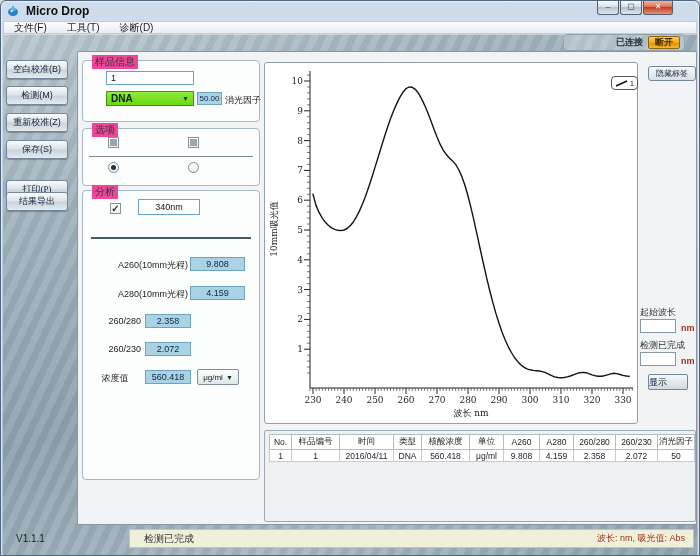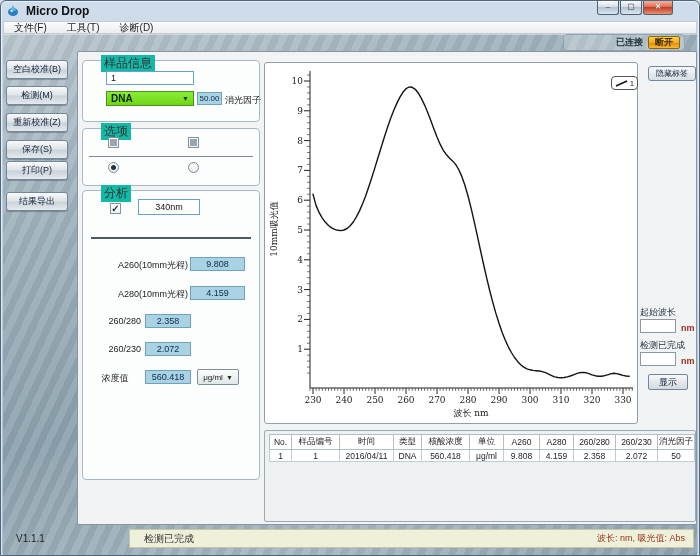--- a/index.html
+++ b/index.html
@@ -35,21 +35,21 @@
   .disconnect-btn{font-size:9px;font-weight:bold;color:#3a2a00;border:1px solid #8a6414;border-radius:2px;
     background:linear-gradient(#ffd24f,#f5a71d 50%,#e08a00 51%,#f7b733);padding:0 6px;height:13px;line-height:11px;}
   
   .side-btn{position:absolute;left:3px;width:62px;height:19px;border:1px solid #72879b;border-radius:3px;
     background:linear-gradient(#f9fafb,#dde3e8 48%,#c9d2d9 52%,#e4eaee);font-size:9px;color:#13233a;
     text-align:center;line-height:17px;box-shadow:0 1px 1px rgba(0,0,0,.25);white-space:nowrap;overflow:hidden;}
   
   .page{position:absolute;left:74px;top:17px;width:620px;height:474px;background:#f1f3f4;border:1px solid #8796a2;border-radius:2px;z-index:2;}
   
   .groupbox{position:absolute;background:#fcfdfd;border:1px solid #a8b8c2;border-radius:4px;}
-  .groupbox>.gb-title{position:absolute;top:-6px;left:18px;background:#14b8a6;padding:0 3px;font-size:12px;color:#333;}
+  .groupbox>.gb-title{position:absolute;top:-6px;left:9px;background:#ec4899;padding:0 3px;font-size:10px;color:#333;}
   
   .text-input{position:absolute;background:#fff;border:1px solid #6aa1c8;font-size:9px;color:#111;padding:0 4px;line-height:12px;}
   .value-field{position:absolute;background:#a9d2e4;border:1px solid #6fa3bd;font-size:9px;color:#0c2b46;
     text-align:center;line-height:12px;overflow:hidden;}
   .lbl{position:absolute;font-size:9px;color:#222;white-space:nowrap;}
   .lbl.r{text-align:right;}
   .dropdown-green{position:absolute;background:linear-gradient(#8bec37,#6cd714);border:1px solid #4c8f1c;
     font-size:10px;font-weight:bold;color:#0a2000;padding:1px 4px;display:flex;align-items:center;}
   .dd-arrow{margin-left:auto;font-size:7px;color:#1a3a06;}
   .unit-dd{position:absolute;border:1px solid #7f8f9a;border-radius:2px;background:linear-gradient(#fdfdfd,#dfe5e9);
@@ -65,21 +65,21 @@
   .chart-box{position:absolute;left:186px;top:10px;width:374px;height:362px;background:#fff;border:1px solid #8fa0aa;border-radius:3px;}
   .legend-btn{position:absolute;left:346px;top:13px;width:27px;height:14px;border:1px solid #555;border-radius:4px;
     background:#fdfdfd;display:flex;align-items:center;justify-content:center;}
   .hide-label-btn{position:absolute;border:1px solid #72879b;border-radius:3px;background:linear-gradient(#f7f8f9,#d9dfe4);
     font-size:8px;color:#13233a;text-align:center;}
   .strip{position:absolute;left:562px;top:10px;width:56px;height:362px;}
   .strip .lbl{color:#26353f;}
   .nm-red{position:absolute;font-size:9px;font-weight:bold;color:#9a2f20;}
   .small-input{position:absolute;background:#fff;border:1px solid #8a99a4;height:14px;width:36px;font-size:9px;padding:0 2px;}
   .show-btn{position:absolute;left:8px;width:40px;height:16px;border:1px solid #72879b;border-radius:2px;
-    background:linear-gradient(#f7f8f9,#d2d9de);font-size:9px;color:#13233a;text-align:center;line-height:14px;}
+    background:linear-gradient(#f7f8f9,#d2d9de);font-size:9px;color:#13233a;line-height:14px;}
   
   .table-box{position:absolute;left:186px;top:378px;width:432px;height:92px;background:#eef1f2;border:1px solid #9aabb6;border-radius:2px;overflow:hidden;}
   table.results{border-collapse:collapse;margin:3px 0 0 4px;background:#fff;}
   table.results th{font-size:8.5px;font-weight:normal;color:#222;border:1px solid #b2bdc4;padding:1px 1px;height:13px;white-space:nowrap;overflow:hidden;}
   table.results td{font-size:8.5px;color:#223;border:1px solid #c2ccd2;text-align:center;padding:0 1px;height:12px;white-space:nowrap;overflow:hidden;}
   
   .statusbar{position:absolute;left:0;right:0;top:493px;height:23px;display:flex;align-items:center;}
   .version{position:absolute;left:13px;font-size:10px;color:#222;}
   .status-box{position:absolute;left:126px;right:3px;top:2px;bottom:2px;background:#eff0da;border:1px solid #c6c8a4;
     display:flex;align-items:center;}
@@ -117,21 +117,21 @@
     <div class="conn">
       <span class="conn-label">已连接</span>
       <div class="disconnect-btn">断开</div>
     </div>
 
     <div id="sidebar">
         <div class="side-btn" style="top: 26px;">空白校准(B)</div>
         <div class="side-btn" style="top: 52px;">检测(M)</div>
         <div class="side-btn" style="top: 79px;">重新校准(Z)</div>
         <div class="side-btn" style="top: 106px;">保存(S)</div>
-        <div class="side-btn" style="top: 127px;">打印(P)</div>
+        <div class="side-btn" style="top: 146px; font-family: Liberation Serif, serif;">打印(P)</div>
         <div class="side-btn" style="top: 158px;">结果导出</div>
       </div>
 
     <div class="page">
 
       <div class="groupbox" style="left:4px;top:8px;width:178px;height:62px;">
         <span class="gb-title">样品信息</span>
         <input class="text-input" style="left: 23px; top: 10px; width: 88px; height: 14px;" value="1">
         <div class="dropdown-green" style="left:23px;top:30px;width:88px;height:15px;">
           <span>DNA</span>

